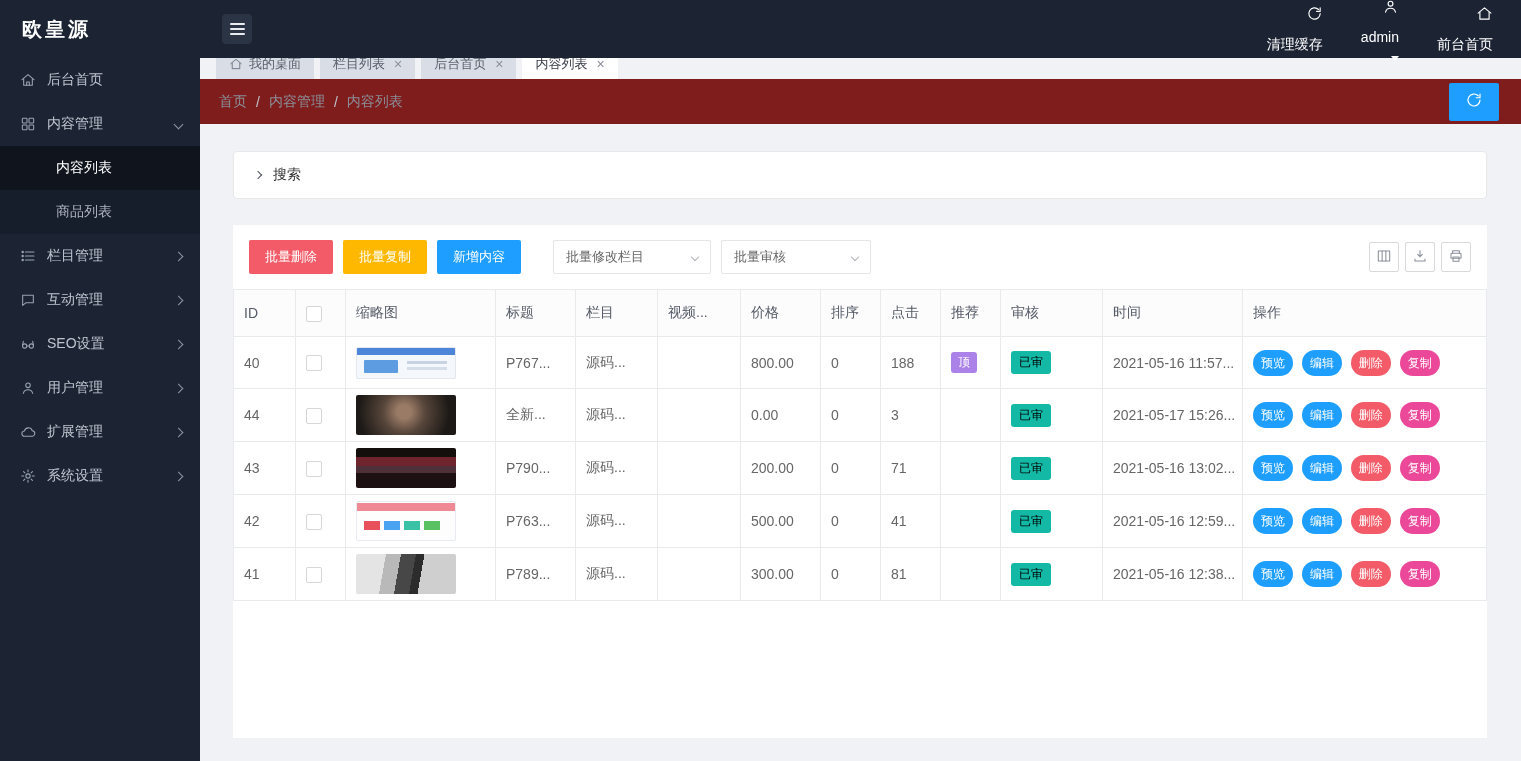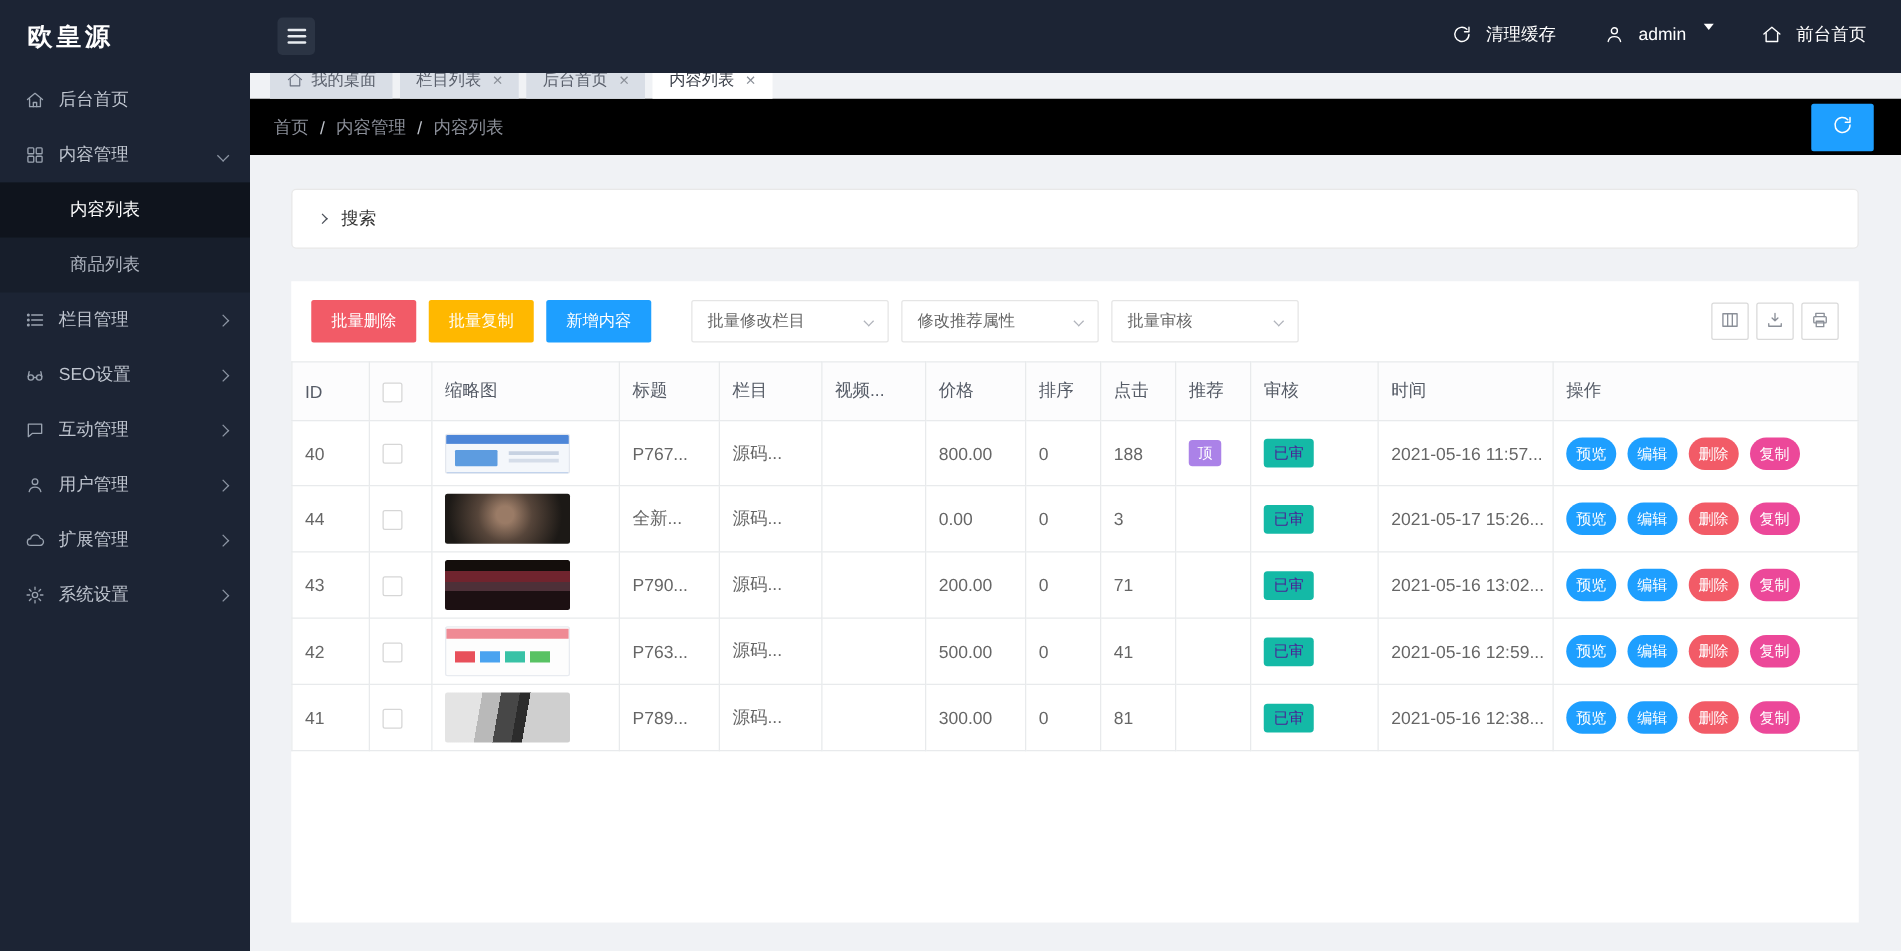--- a/index.html
+++ b/index.html
@@ -14,21 +14,21 @@
     background:#1c2434; display:flex; align-items:center; z-index:50;
   }
   .logo { width:200px; padding-left:22px; color:#fff; font-size:20px; font-weight:bold; letter-spacing:3px; }
   .hamburger {
     margin-left:22px; width:30px; height:30px; border-radius:4px;
     background:#2b3444; display:flex; flex-direction:column; justify-content:center; gap:3px;
     align-items:center; cursor:pointer;
   }
   .hamburger i { display:block; width:15px; height:2px; background:#e8ebf0; border-radius:1px; }
   .header-right { margin-left:auto; display:flex; align-items:center; gap:38px; padding-right:28px; color:#fff; }
-  .hr-item { display:flex; align-items:flex-start; gap:11px; cursor:pointer; font-size:14px; }
+  .hr-item { display:flex; align-items:flex-end; gap:11px; cursor:pointer; font-size:14px;flex-direction:column; }
   .hr-item svg { stroke:#fff; }
   .caret-down { width:0; height:0; border-left:4px solid transparent; border-right:4px solid transparent; border-top:5px solid #fff; margin-left:3px; }
   
   .sidebar { position:fixed; top:58px; left:0; bottom:0; width:200px; background:#1c2434; z-index:40; }
   .side-item {
     height:44px; display:flex; align-items:center; padding:0 18px 0 20px;
     color:#bfc5cf; cursor:pointer; font-size:14px;
   }
   .side-item .s-icon { width:16px; height:16px; margin-right:11px; display:flex; align-items:center; }
   .side-item .s-icon svg { stroke:#9aa3b0; }
@@ -43,21 +43,21 @@
   .main { margin-left:200px; padding-top:58px; }
   .tabbar { display:flex; align-items:flex-end; padding:9px 0 0 16px; height:21px; }
   .tab {
     display:inline-flex; align-items:center; height:30px; padding:0 13px;
     background:#d9dee6; color:#595f6b; font-size:13px; margin-right:6px; cursor:pointer;
   }
   .tab.active { background:#fff; color:#383d47; }
   .tab .t-icon { margin-right:6px; display:flex; }
   .tab .t-icon svg { stroke:#6b7280; }
   .tab .close { margin-left:9px; color:#8a8f98; font-size:14px; line-height:1; cursor:pointer; }
-  .crumbbar { background:#000000; height:45px; display:flex; align-items:center; padding-left:19px; }
+  .crumbbar { background:#7f1d1d; height:45px; display:flex; align-items:center; padding-left:19px; }
   .crumb { color:#8b8f99; cursor:pointer; }
   .crumb.current { cursor:default; }
   .crumb-sep { color:#c0c4cc; margin:0 9px; }
   .refresh-btn {
     margin-left:auto; margin-right:22px; width:50px; height:38px; background:#1E9FFF;
     border:none; border-radius:2px; display:flex; align-items:center; justify-content:center; cursor:pointer;
   }
   .refresh-btn svg { stroke:#fff; }
   .page { padding:27px 34px 0 33px; }
   
@@ -105,21 +105,21 @@
   .thumb[data-kind="group-photo"] { background:linear-gradient(180deg,#140e0c 0 22%, #70242e 22% 45%, #4d3038 45% 62%, #1c1012 62%); }
   .thumb[data-kind="buttons"] {
     background-color:#fdfdfd; border:1px solid #e8ebf0;
     background-image:linear-gradient(#ef8a94,#ef8a94),linear-gradient(#e8505b,#e8505b),linear-gradient(#4aa3f0,#4aa3f0),linear-gradient(#39c2a6,#39c2a6),linear-gradient(#58c263,#58c263);
     background-repeat:no-repeat;
     background-size:100% 8px,16px 9px,16px 9px,16px 9px,16px 9px;
     background-position:0 1px,7px 19px,27px 19px,47px 19px,67px 19px;
   }
   .thumb[data-kind="suit"] { background:linear-gradient(100deg,#e4e4e4 0 28%, #b9b9b9 28% 42%, #474747 42% 56%, #2c2c2c 56% 64%, #cfcfcf 64%); }
   .badge-top { background:#AB82E8; color:#fff; font-size:12px; padding:2px 7px; border-radius:3px; display:inline-block; }
-  .badge-audit { background:#14B9A6; color:#4c1d95; font-size:12px; padding:3px 8px; border-radius:3px; display:inline-block; }
+  .badge-audit { background:#14B9A6; color:#000000; font-size:12px; padding:3px 8px; border-radius:3px; display:inline-block; }
   .act {
     display:inline-block; height:26px; line-height:26px; padding:0 8px; margin-right:5px;
     font-size:12px; color:#fff; border-radius:13px; cursor:pointer; white-space:nowrap;
   }
   .act-blue { background:#1E9FFF; }
   .act-red { background:#F25B67; }
   .act-orange { background:#ec4899; }
   .nowrap { white-space:nowrap; overflow:hidden; }
   svg { fill:none; stroke-width:1.6; stroke-linecap:round; stroke-linejoin:round; }
 </style>
@@ -198,35 +198,35 @@
           <circle cx="4" cy="12" r="1" fill="currentColor"></circle>
           <circle cx="4" cy="18" r="1" fill="currentColor"></circle>
         </svg>
       </span>
     <span>栏目管理</span>
     <span class="chev chev-right"></span>
   </div>
   <div class="side-item">
     <span class="s-icon">
         <svg width="16" height="16" viewBox="0 0 24 24">
+          <path d="M4 5h16v11H9l-5 4z"></path>
+        </svg>
+      </span>
+    <span>互动管理</span>
+    <span class="chev chev-right"></span>
+  </div>
+  <div class="side-item">
+    <span class="s-icon">
+        <svg width="16" height="16" viewBox="0 0 24 24">
           <circle cx="7" cy="15" r="3.2"></circle>
           <circle cx="17" cy="15" r="3.2"></circle>
           <path d="M10.2 15h3.6M3.8 14l1.2-6M20.2 14 19 8"></path>
         </svg>
       </span>
     <span>SEO设置</span>
-    <span class="chev chev-right"></span>
-  </div>
-  <div class="side-item">
-    <span class="s-icon">
-        <svg width="16" height="16" viewBox="0 0 24 24">
-          <path d="M4 5h16v11H9l-5 4z"></path>
-        </svg>
-      </span>
-    <span>互动管理</span>
     <span class="chev chev-right"></span>
   </div>
   <div class="side-item">
     <span class="s-icon">
         <svg width="16" height="16" viewBox="0 0 24 24">
           <circle cx="12" cy="8" r="3.4"></circle>
           <path d="M5 20c.8-3.6 3.6-5.5 7-5.5s6.2 1.9 7 5.5"></path>
         </svg>
       </span>
     <span>用户管理</span>
@@ -301,24 +301,20 @@
     </div>
 
     <div class="table-card">
 
       <div class="toolbar">
         <button class="btn btn-danger">批量删除</button>
         <button class="btn btn-warn">批量复制</button>
         <button class="btn btn-primary">新增内容</button>
         <div class="select sel-1">
           <span>批量修改栏目</span>
-          <span class="chev chev-down"></span>
-        </div>
-        <div class="select sel-2">
-          <span>修改推荐属性</span>
           <span class="chev chev-down"></span>
         </div>
         <div class="select sel-3">
           <span>批量审核</span>
           <span class="chev chev-down"></span>
         </div>
         <div class="tool-right">
           <div class="iconbtn">
             <span><svg width="16" height="16" viewBox="0 0 24 24">
                   <rect x="3.5" y="4.5" width="17" height="15"></rect>

